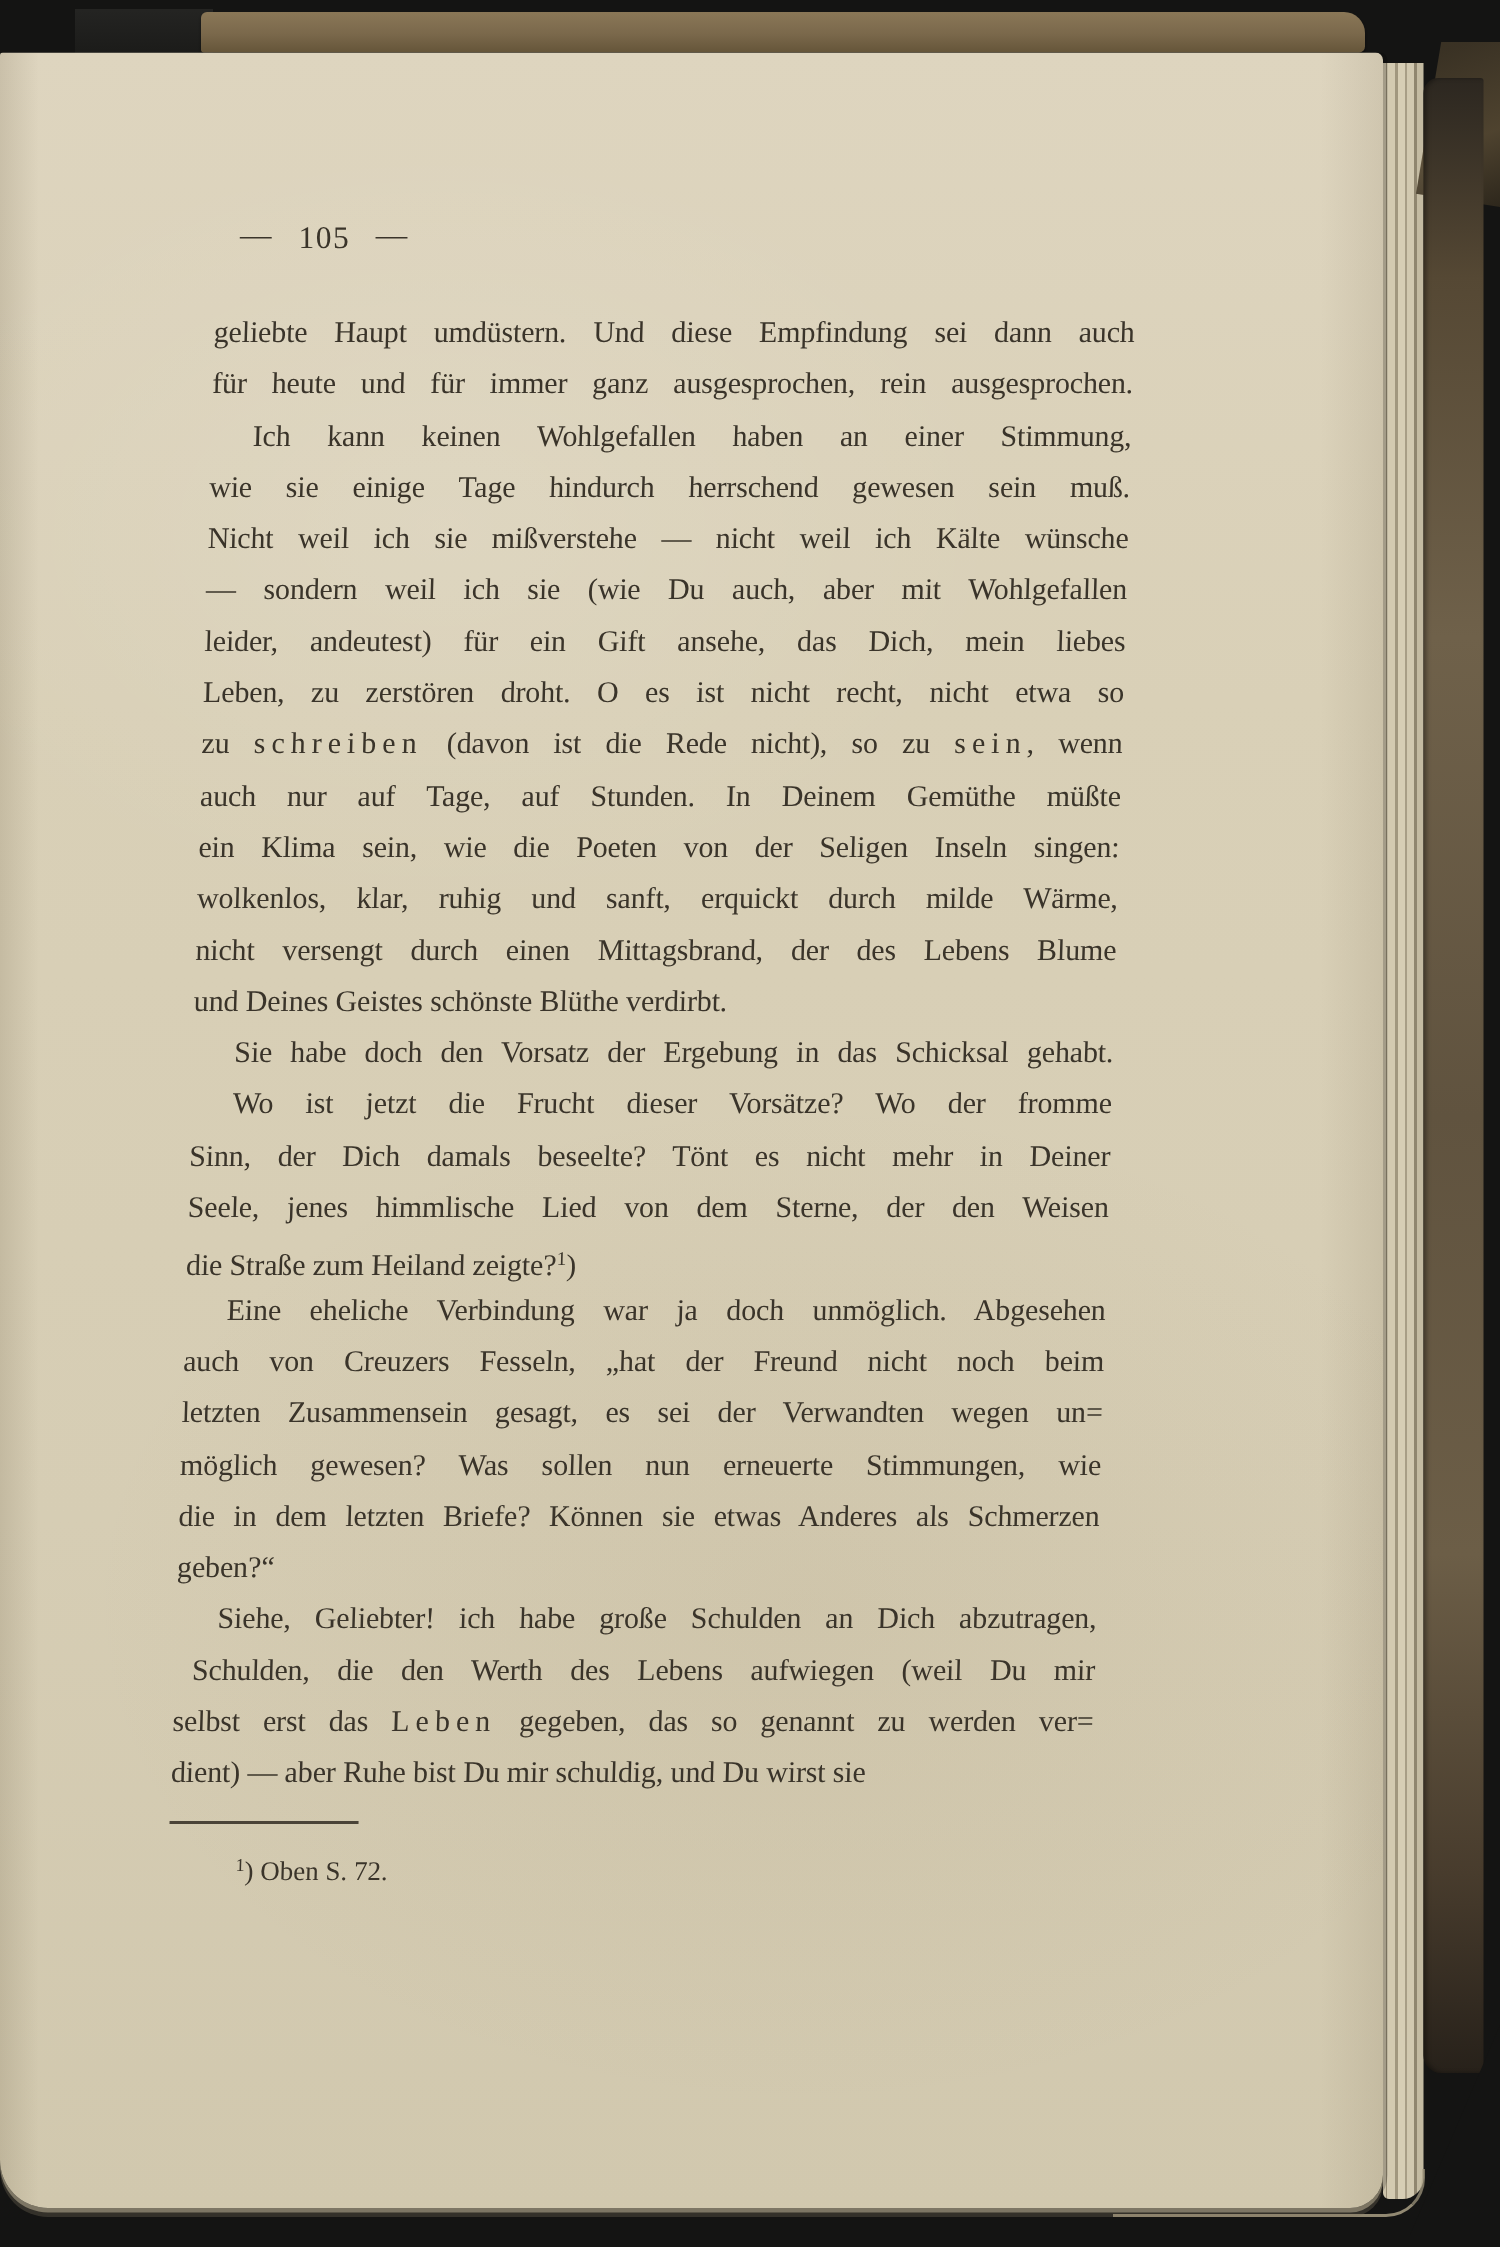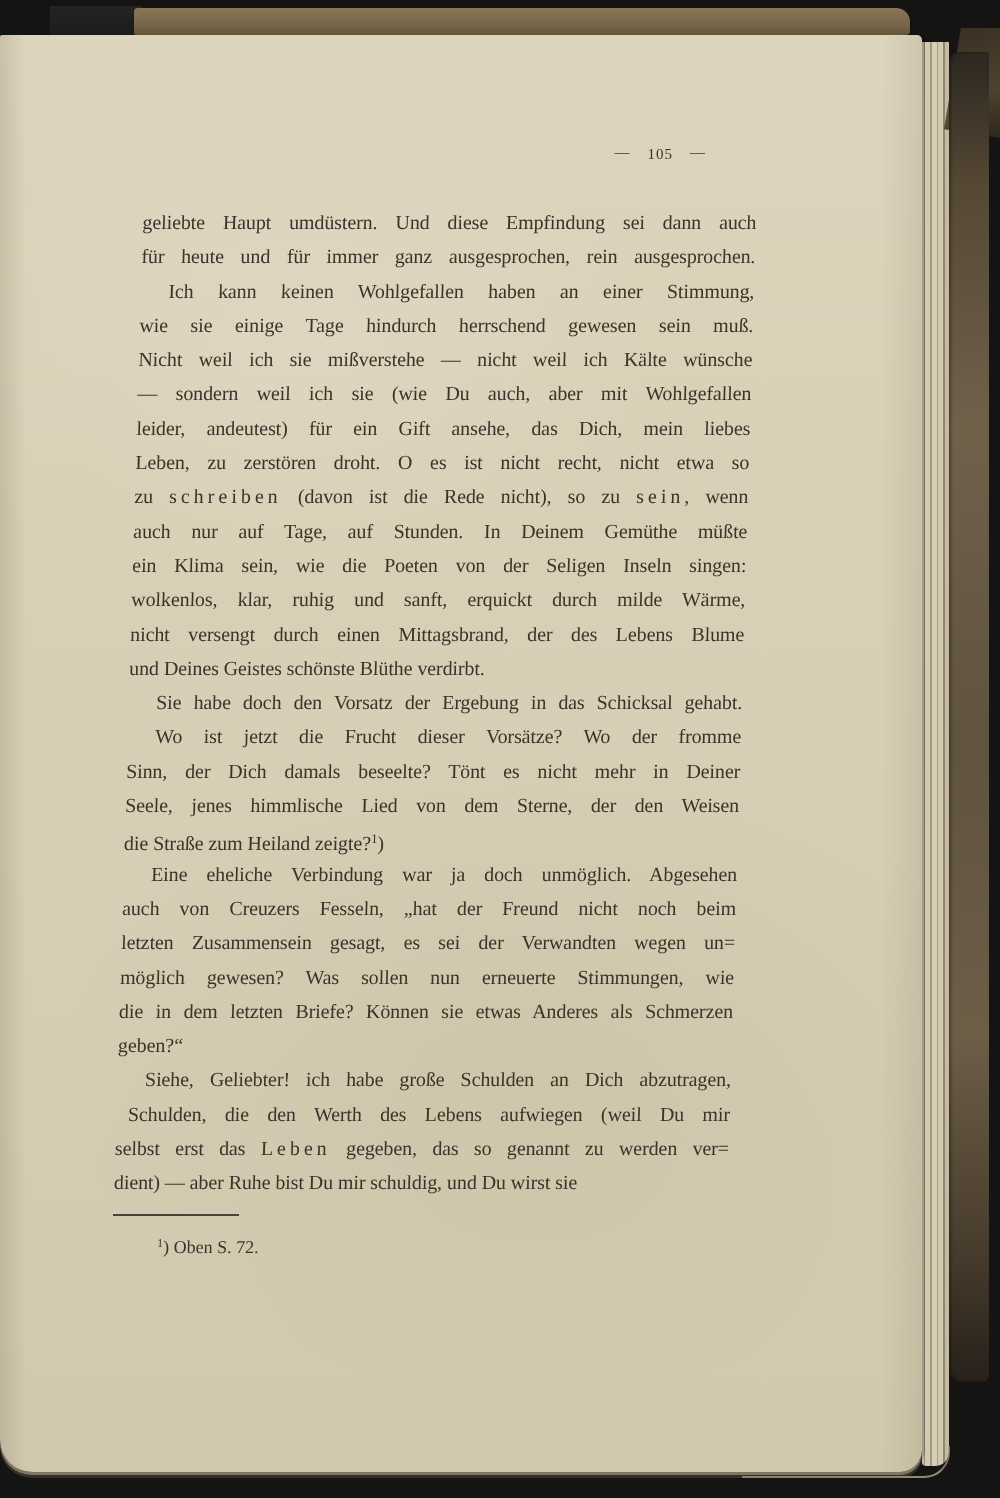--- a/index.html
+++ b/index.html
@@ -58,22 +58,22 @@
   }
   .corner-edge-lines{
     position:absolute;left:742px;top:1446px;width:206px;height:30px;
     border-bottom:2px solid rgba(168,158,132,.85);
     border-right:2px solid rgba(168,158,132,.7);
     border-bottom-right-radius:26px;
   }
   
   .page-header{
     position:absolute;left:143px;top:146px;width:580px;
-    text-align:right;color:var(--ink,#3a342a);
-    font-size:15px;letter-spacing:1px;
+    text-align:left;color:var(--ink,#3a342a);
+    font-size:21px;letter-spacing:1px;
   }
   .page-header .dash{margin:0 17px;position:relative;top:-2px;}
   .text-block{
     position:absolute;left:143px;top:205px;width:614px;
     transform:skewX(-1.7deg);transform-origin:0 0;
     color:var(--ink,#3a342a);
   }
   .line{
     height:34.3px;line-height:34.3px;font-size:20px;letter-spacing:-.1px;
     text-align:justify;text-align-last:justify;

